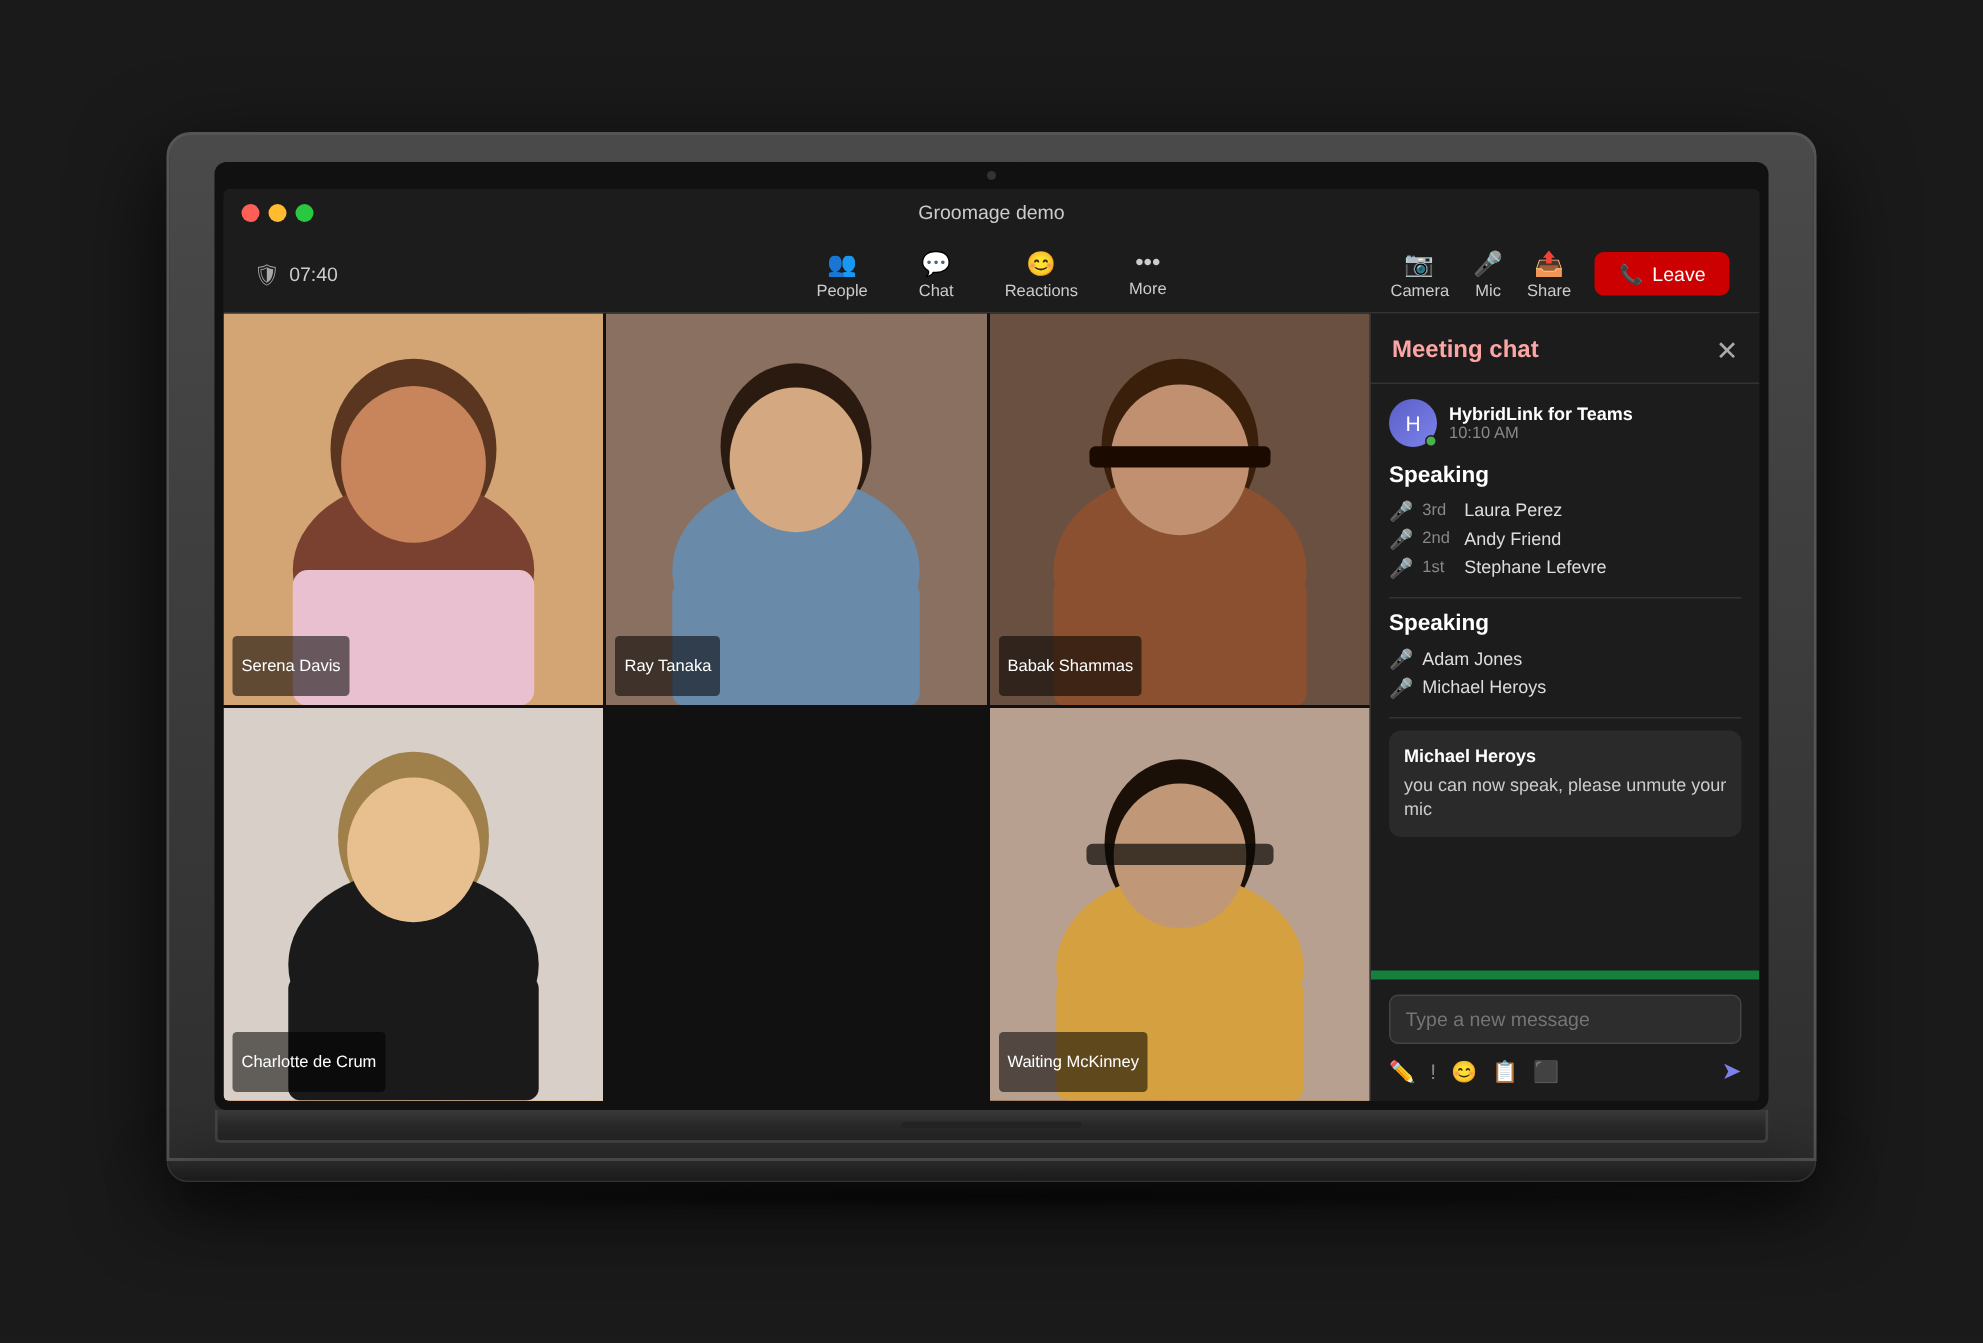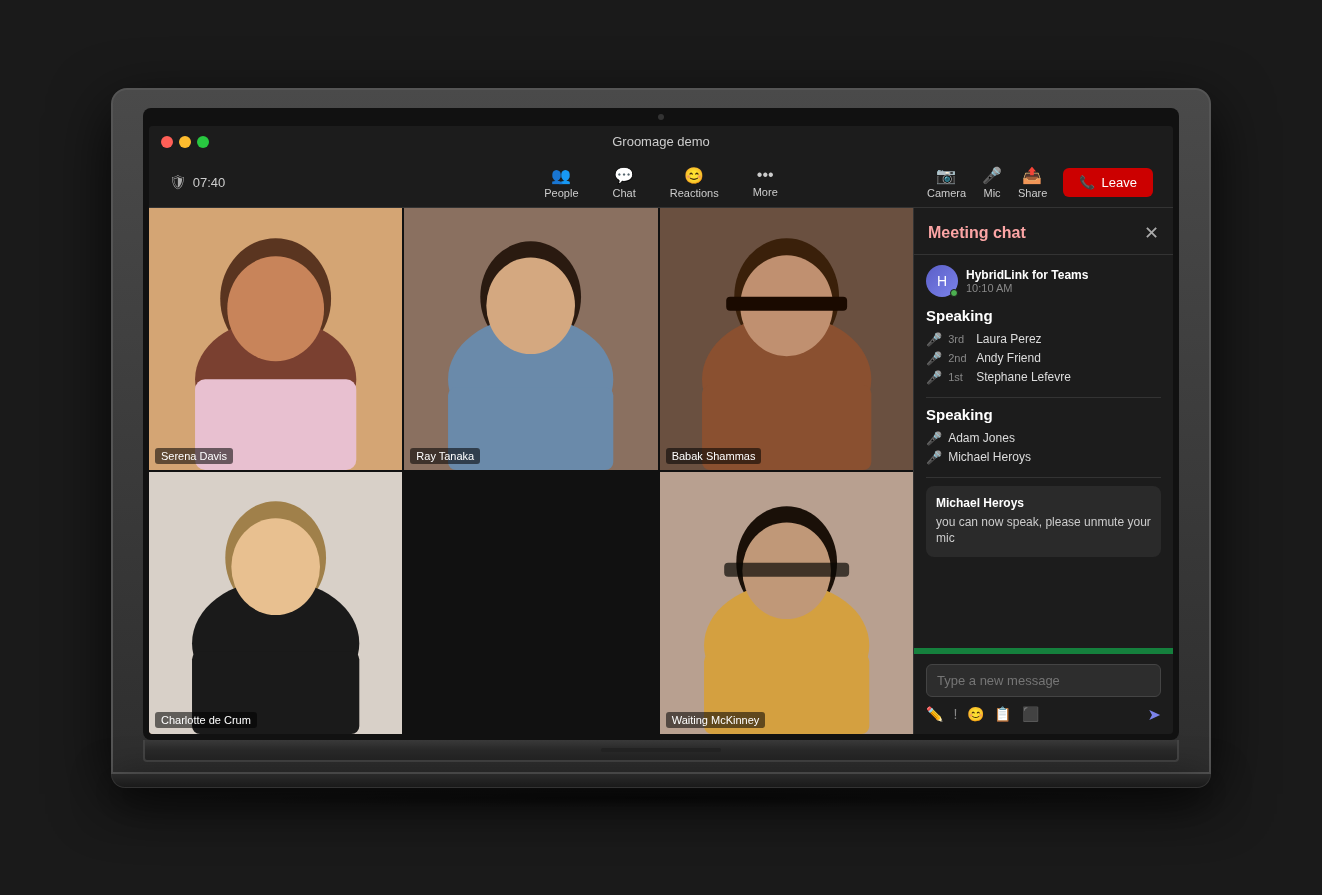--- a/index.html
+++ b/index.html
@@ -197,21 +197,21 @@
       background: #2a2a2a;
     }
 
     .participant-name {
       position: absolute;
       bottom: 6px;
       left: 6px;
       color: #fff;
       font-size: 11px;
       background: rgba(0,0,0,0.55);
-      padding: 2px 6px;
+      padding: 14px 6px;
       border-radius: 3px;
     }
 
     
     .face-placeholder {
       width: 100%;
       height: 100%;
       display: flex;
       align-items: center;
       justify-content: center;

